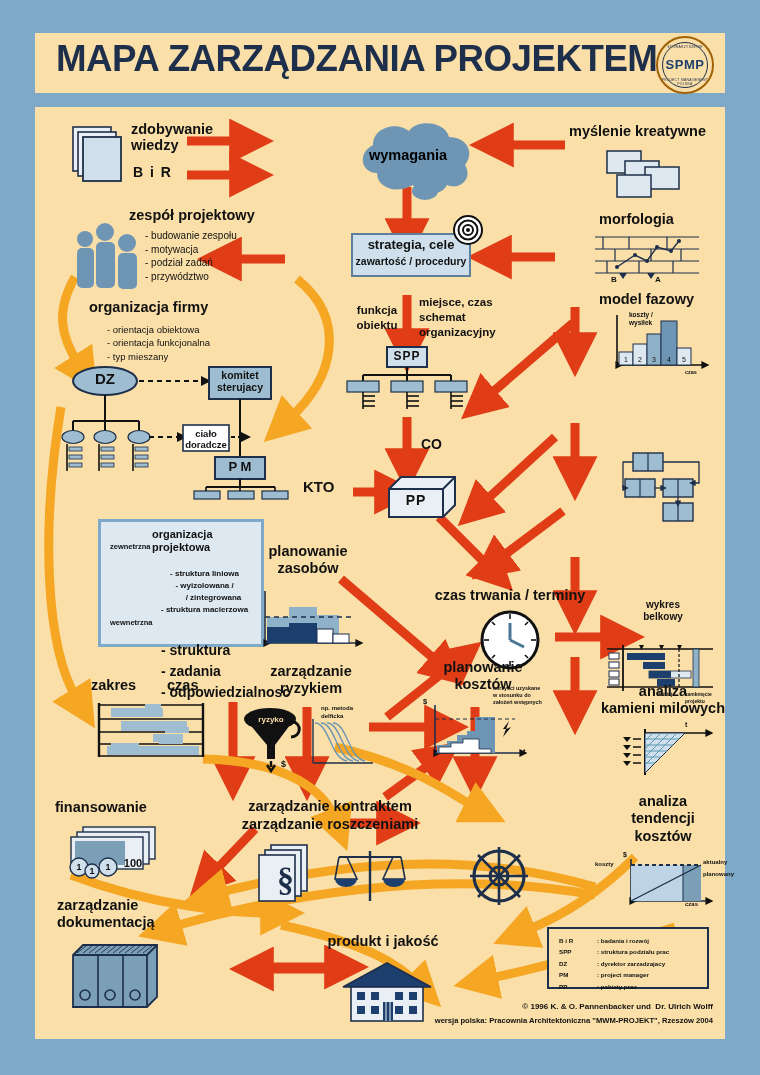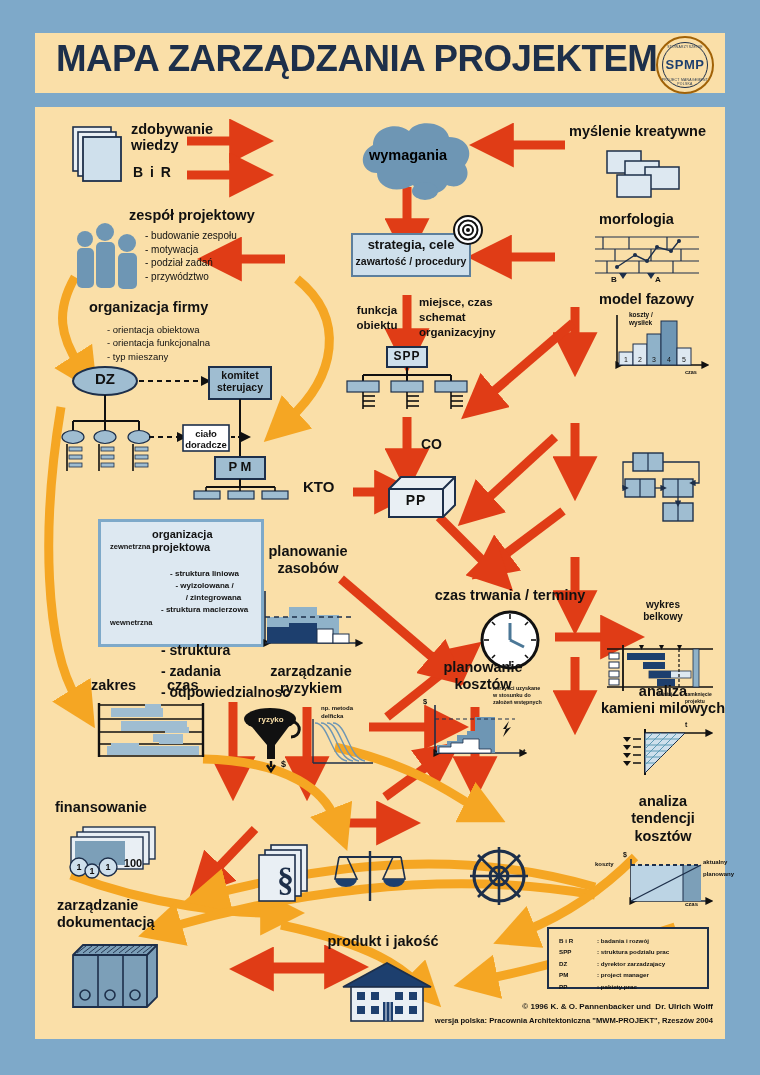--- a/index.html
+++ b/index.html
@@ -562,20 +562,22 @@
         </g>
         <g font-size="9" font-family="Liberation Sans, sans-serif" fill="#111" text-anchor="middle" font-weight="bold">
           <text x="14" y="45">1</text>
             <text x="27" y="49">1</text>
             <text x="43" y="45">1</text>
           <text x="68" y="42" font-size="11">100</text>
         </g>
       </svg>
     </div>
 
+    <div class="lbl c" style="left:180px;top:690px;width:230px;font-size:14.5px;line-height:1.25;">zarządzanie kontraktem
+zarządzanie roszczeniami</div>
     <div class="node" style="left:222px;top:736px;">
       <svg width="70" height="62">
         <g fill="#e9eff4" stroke="#1d2f4a" stroke-width="1.6">
           <rect x="14" y="2" width="36" height="46"></rect>
             <rect x="8" y="7" width="36" height="46"></rect>
           <rect x="2" y="12" width="36" height="46"></rect>
         </g>
         <text x="20" y="48" font-size="34" font-family="Liberation Serif, serif" font-weight="bold" fill="#1d2f4a">§</text>
       </svg>
     </div>

